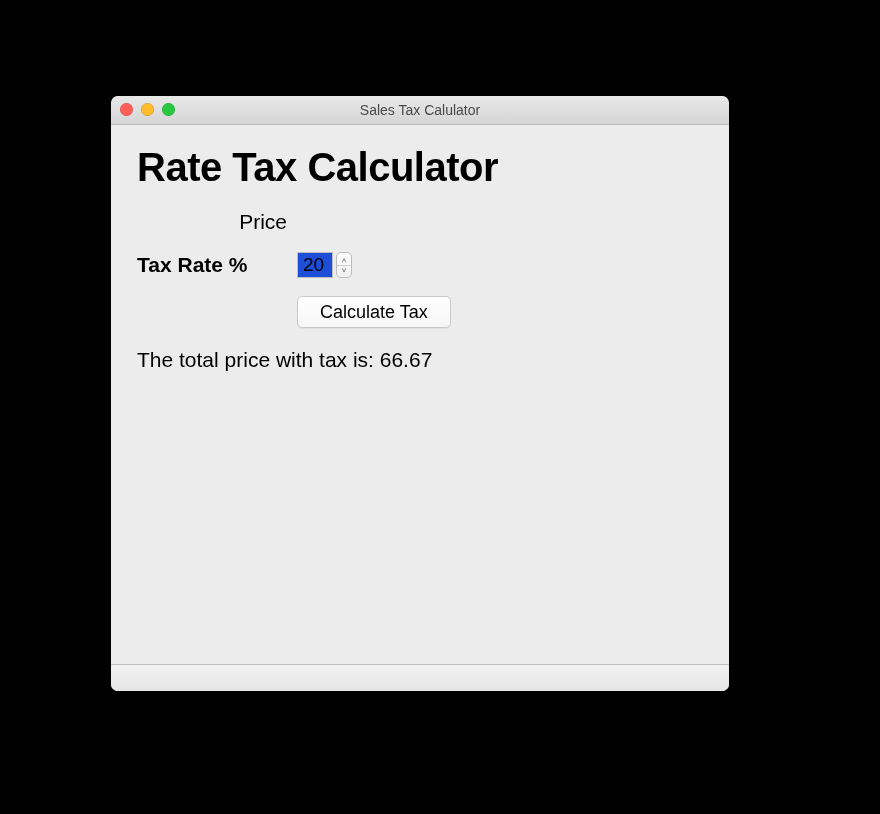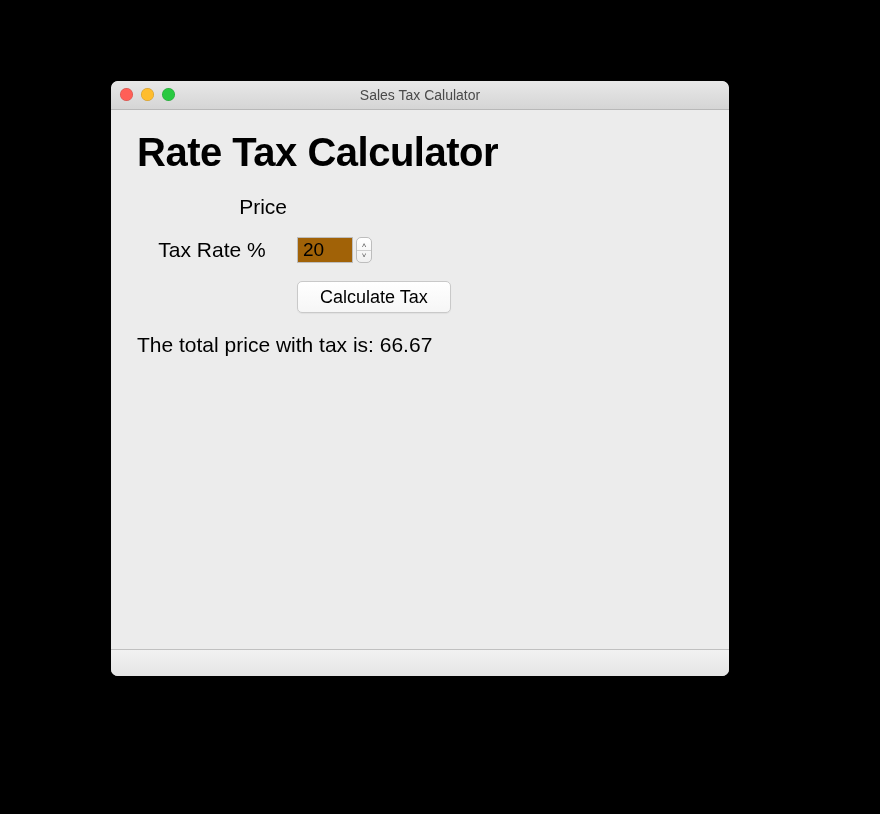--- a/index.html
+++ b/index.html
@@ -7,21 +7,21 @@
     padding: 0;
     width: 880px;
     height: 814px;
     background: #000;
     font-family: -apple-system, "Helvetica Neue", Helvetica, Arial, sans-serif;
     -webkit-font-smoothing: antialiased;
   }
   .window {
     position: absolute;
     left: 111px;
-    top: 81px;
+    top: 96px;
     width: 618px;
     height: 595px;
     background: #ececec;
     border-radius: 7px;
     box-shadow: 0 25px 60px rgba(0,0,0,0.5), 0 0 0 1px rgba(0,0,0,0.15);
     overflow: hidden;
   }
   .titlebar {
     height: 28px;
     background: linear-gradient(#e8e8e8, #d5d5d5);
@@ -69,21 +69,21 @@
     align-items: center;
     margin-bottom: 18px;
   }
   .row .label {
     width: 150px;
     font-size: 21px;
     text-align: right;
     padding-right: 10px;
   }
   .row.row-price .label { text-align: right; }
-  .row.row-tax .label { text-align: center; width: 150px; }
+  .row.row-tax .label { text-align: left; width: 150px; font-weight: bold; }
 
   .price-input-wrap {
     position: relative;
   }
   .price-input {
     width: 234px;
     height: 34px;
     font-size: 20px;
     text-align: right;
     padding: 0 8px;
@@ -95,26 +95,26 @@
   }
   .focus-ring {
     position: absolute;
     left: -4px; top: -4px; right: -4px; bottom: -4px;
     border: 4px solid #8db9ef;
     border-radius: 4px;
     pointer-events: none;
   }
 
   .tax-input {
-    width: 56px;
+    width: 36px;
     height: 26px;
     font-size: 19px;
     padding: 0 0 0 5px;
     border: 1px solid #bdbdbd;
-    background: #a16207;
+    background: #1d4ed8;
     box-sizing: border-box;
     font-family: inherit;
     text-align: left;
   }
   .stepper {
     width: 16px;
     height: 26px;
     margin-left: 3px;
     border: 1px solid #bdbdbd;
     border-radius: 5px;

